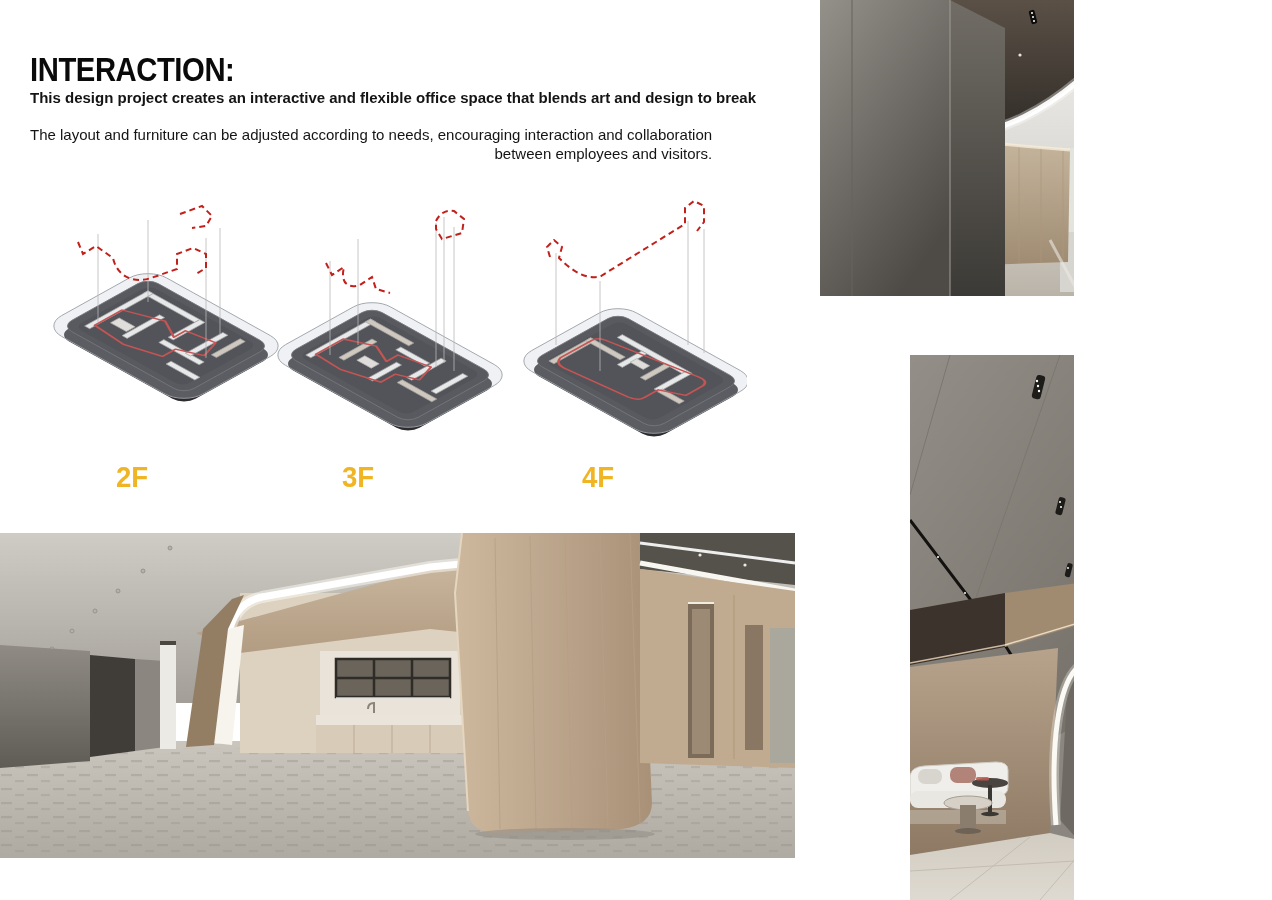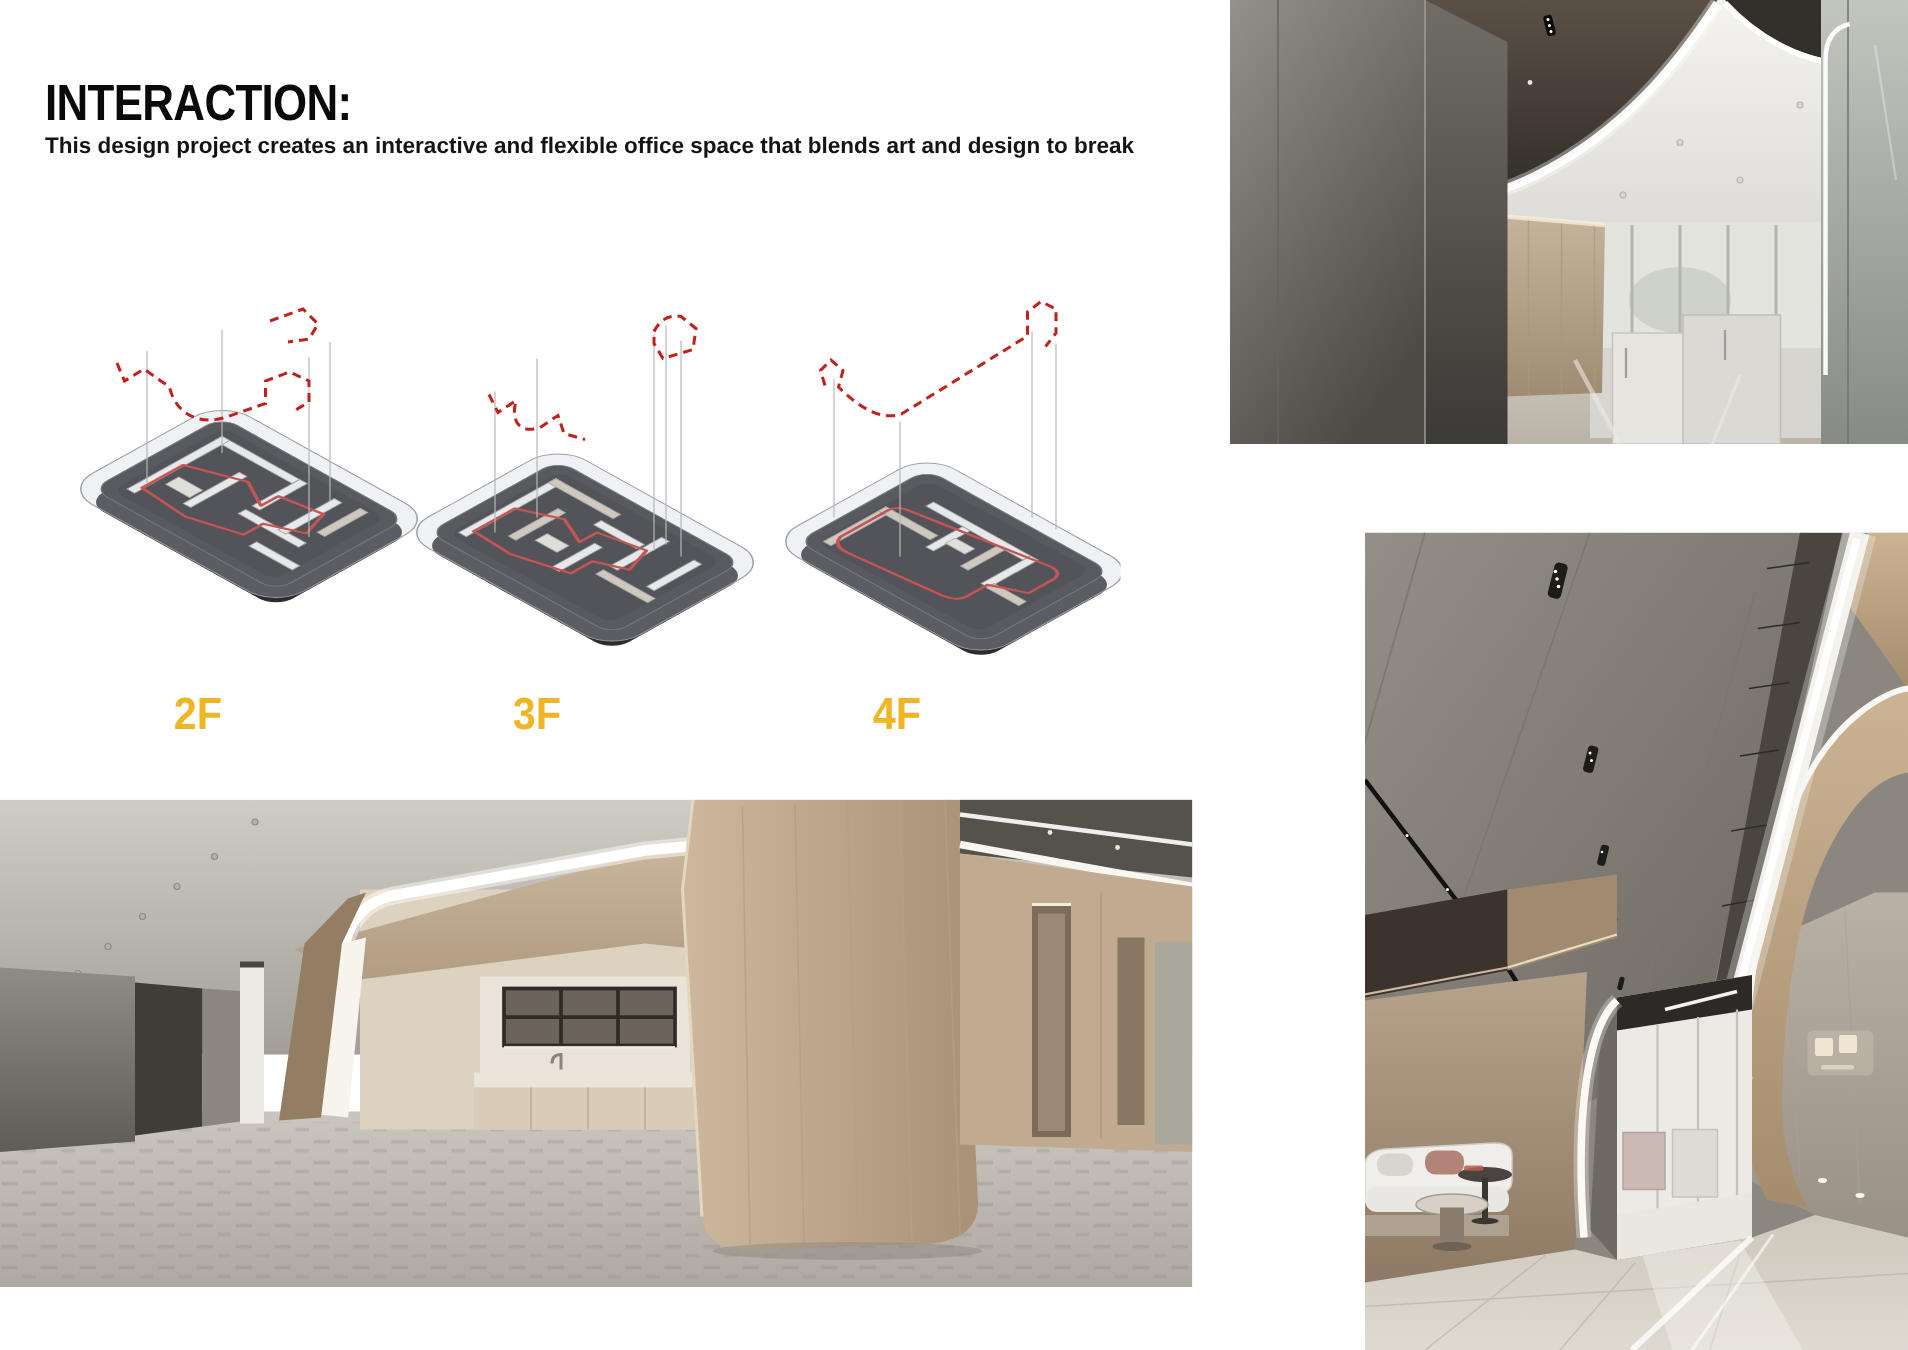--- a/index.html
+++ b/index.html
@@ -1,16 +1,16 @@
 <!DOCTYPE html>
 <html><head>
 <meta charset="utf-8">
 <style>
   html,body{margin:0;padding:0;background:#ffffff;}
-  .canvas{position:relative;width:1272px;height:900px;background:#ffffff;overflow:hidden;
+  .canvas{position:relative;width:1074px;height:900px;background:#ffffff;overflow:hidden;
           font-family:"Liberation Sans","DejaVu Sans",sans-serif;color:#141414;}
   .title{position:absolute;left:30px;top:50px;margin:0;font-size:34px;font-weight:800;
          color:#0a0a0a;letter-spacing:-0.5px;transform:scaleX(.86);transform-origin:left top;}
   .para{position:absolute;left:30px;text-align:right;}
   .para .pline{white-space:nowrap;font-size:15px;line-height:18.5px;}
   .para.bold{top:89px;font-weight:700;}
   .para.reg{top:126px;font-weight:400;}
   .floor-label{position:absolute;top:460px;width:64px;text-align:center;font-size:30px;
                font-weight:800;color:#F0B525;transform:scaleX(.92);transform-origin:center top;}
   .fl-2f{left:100px;} .fl-3f{left:326px;} .fl-4f{left:566px;}
@@ -28,20 +28,22 @@
 <body>
 
 <div class="canvas">
 
   <header>
     <h1 class="title">INTERACTION:</h1>
     <div class="para bold">
       <div class="pline">This design project creates an interactive and flexible office space that blends art and design to break</div>
     </div>
     <div class="para reg">
+      <div class="pline">The layout and furniture can be adjusted according to needs, encouraging interaction and collaboration</div>
+      <div class="pline">between employees and visitors.</div>
     </div>
   </header>
 
   <figure class="diagram d1" style="margin:0">
     <svg width="260" height="248" viewBox="0 0 260 248">
       <g transform="matrix(0.72,0.40,-0.72,0.40,128,88)">
         <rect x="-2" y="-2" width="176" height="126" rx="16" fill="#151517" opacity="0.9"></rect>
       </g>
       <g transform="matrix(0.72,0.40,-0.72,0.40,128,80)">
         <rect x="0" y="0" width="170" height="120" rx="14" fill="#27272A" stroke="#505055" stroke-width="1"></rect>

